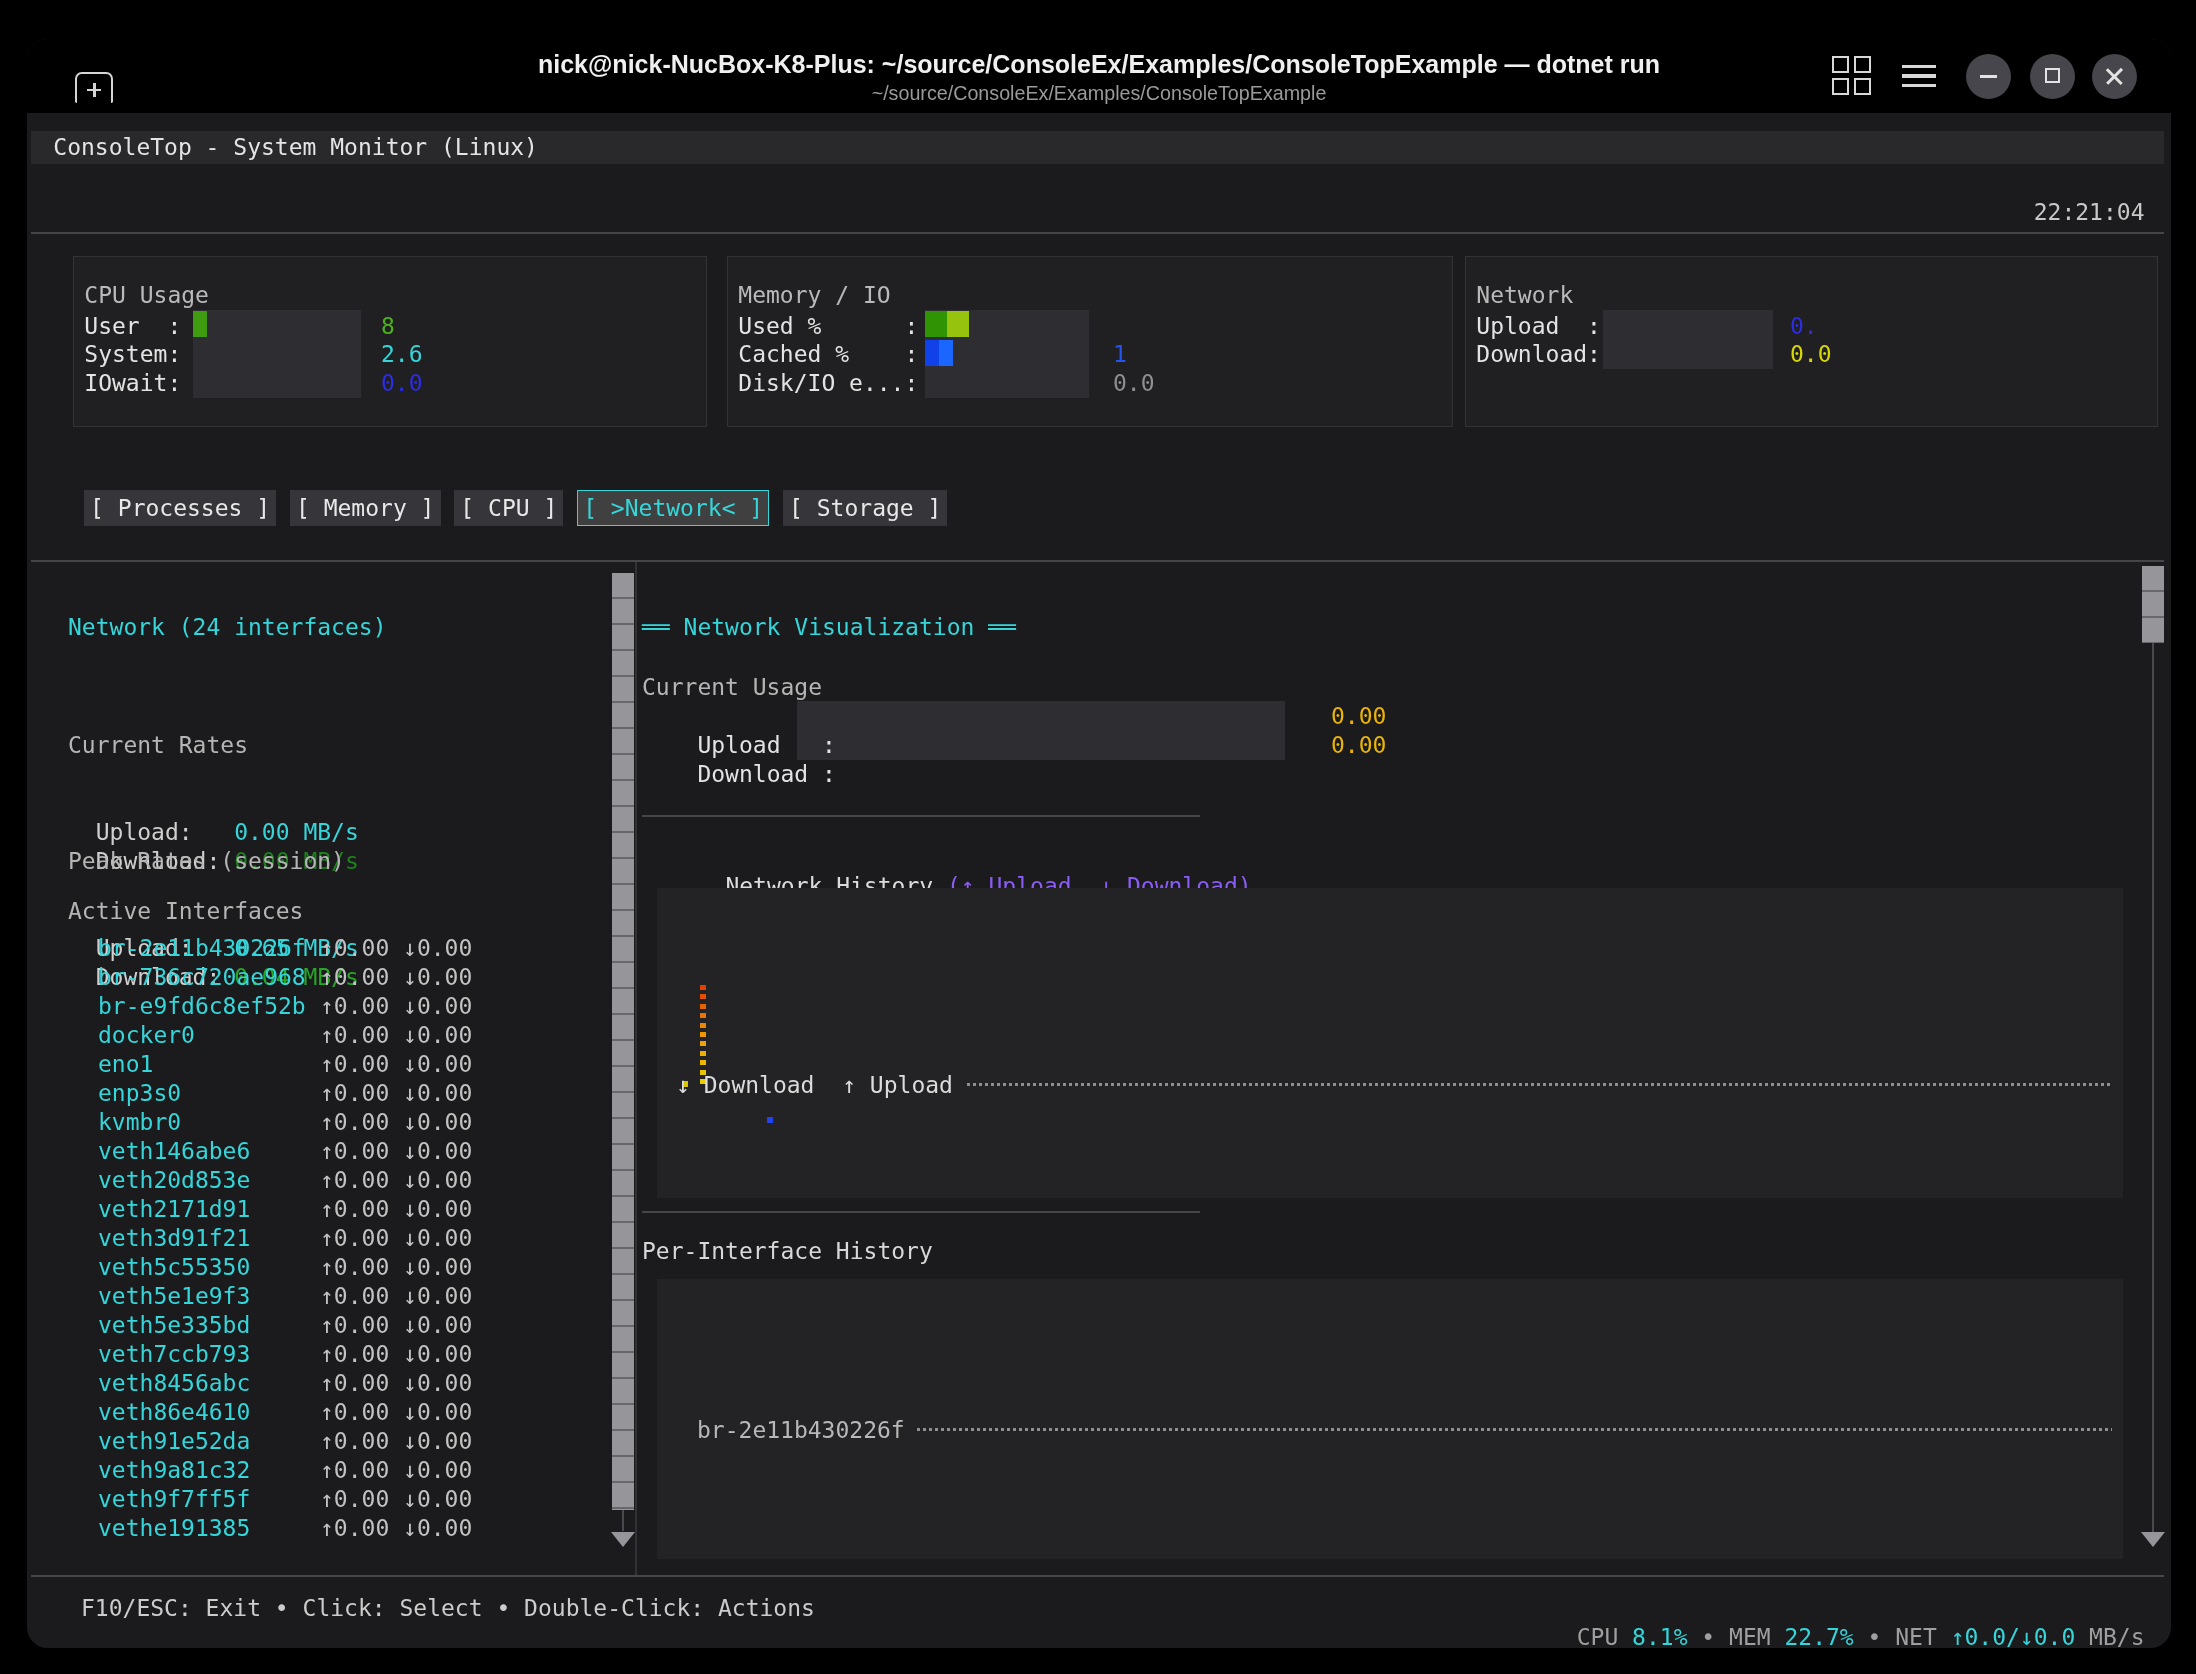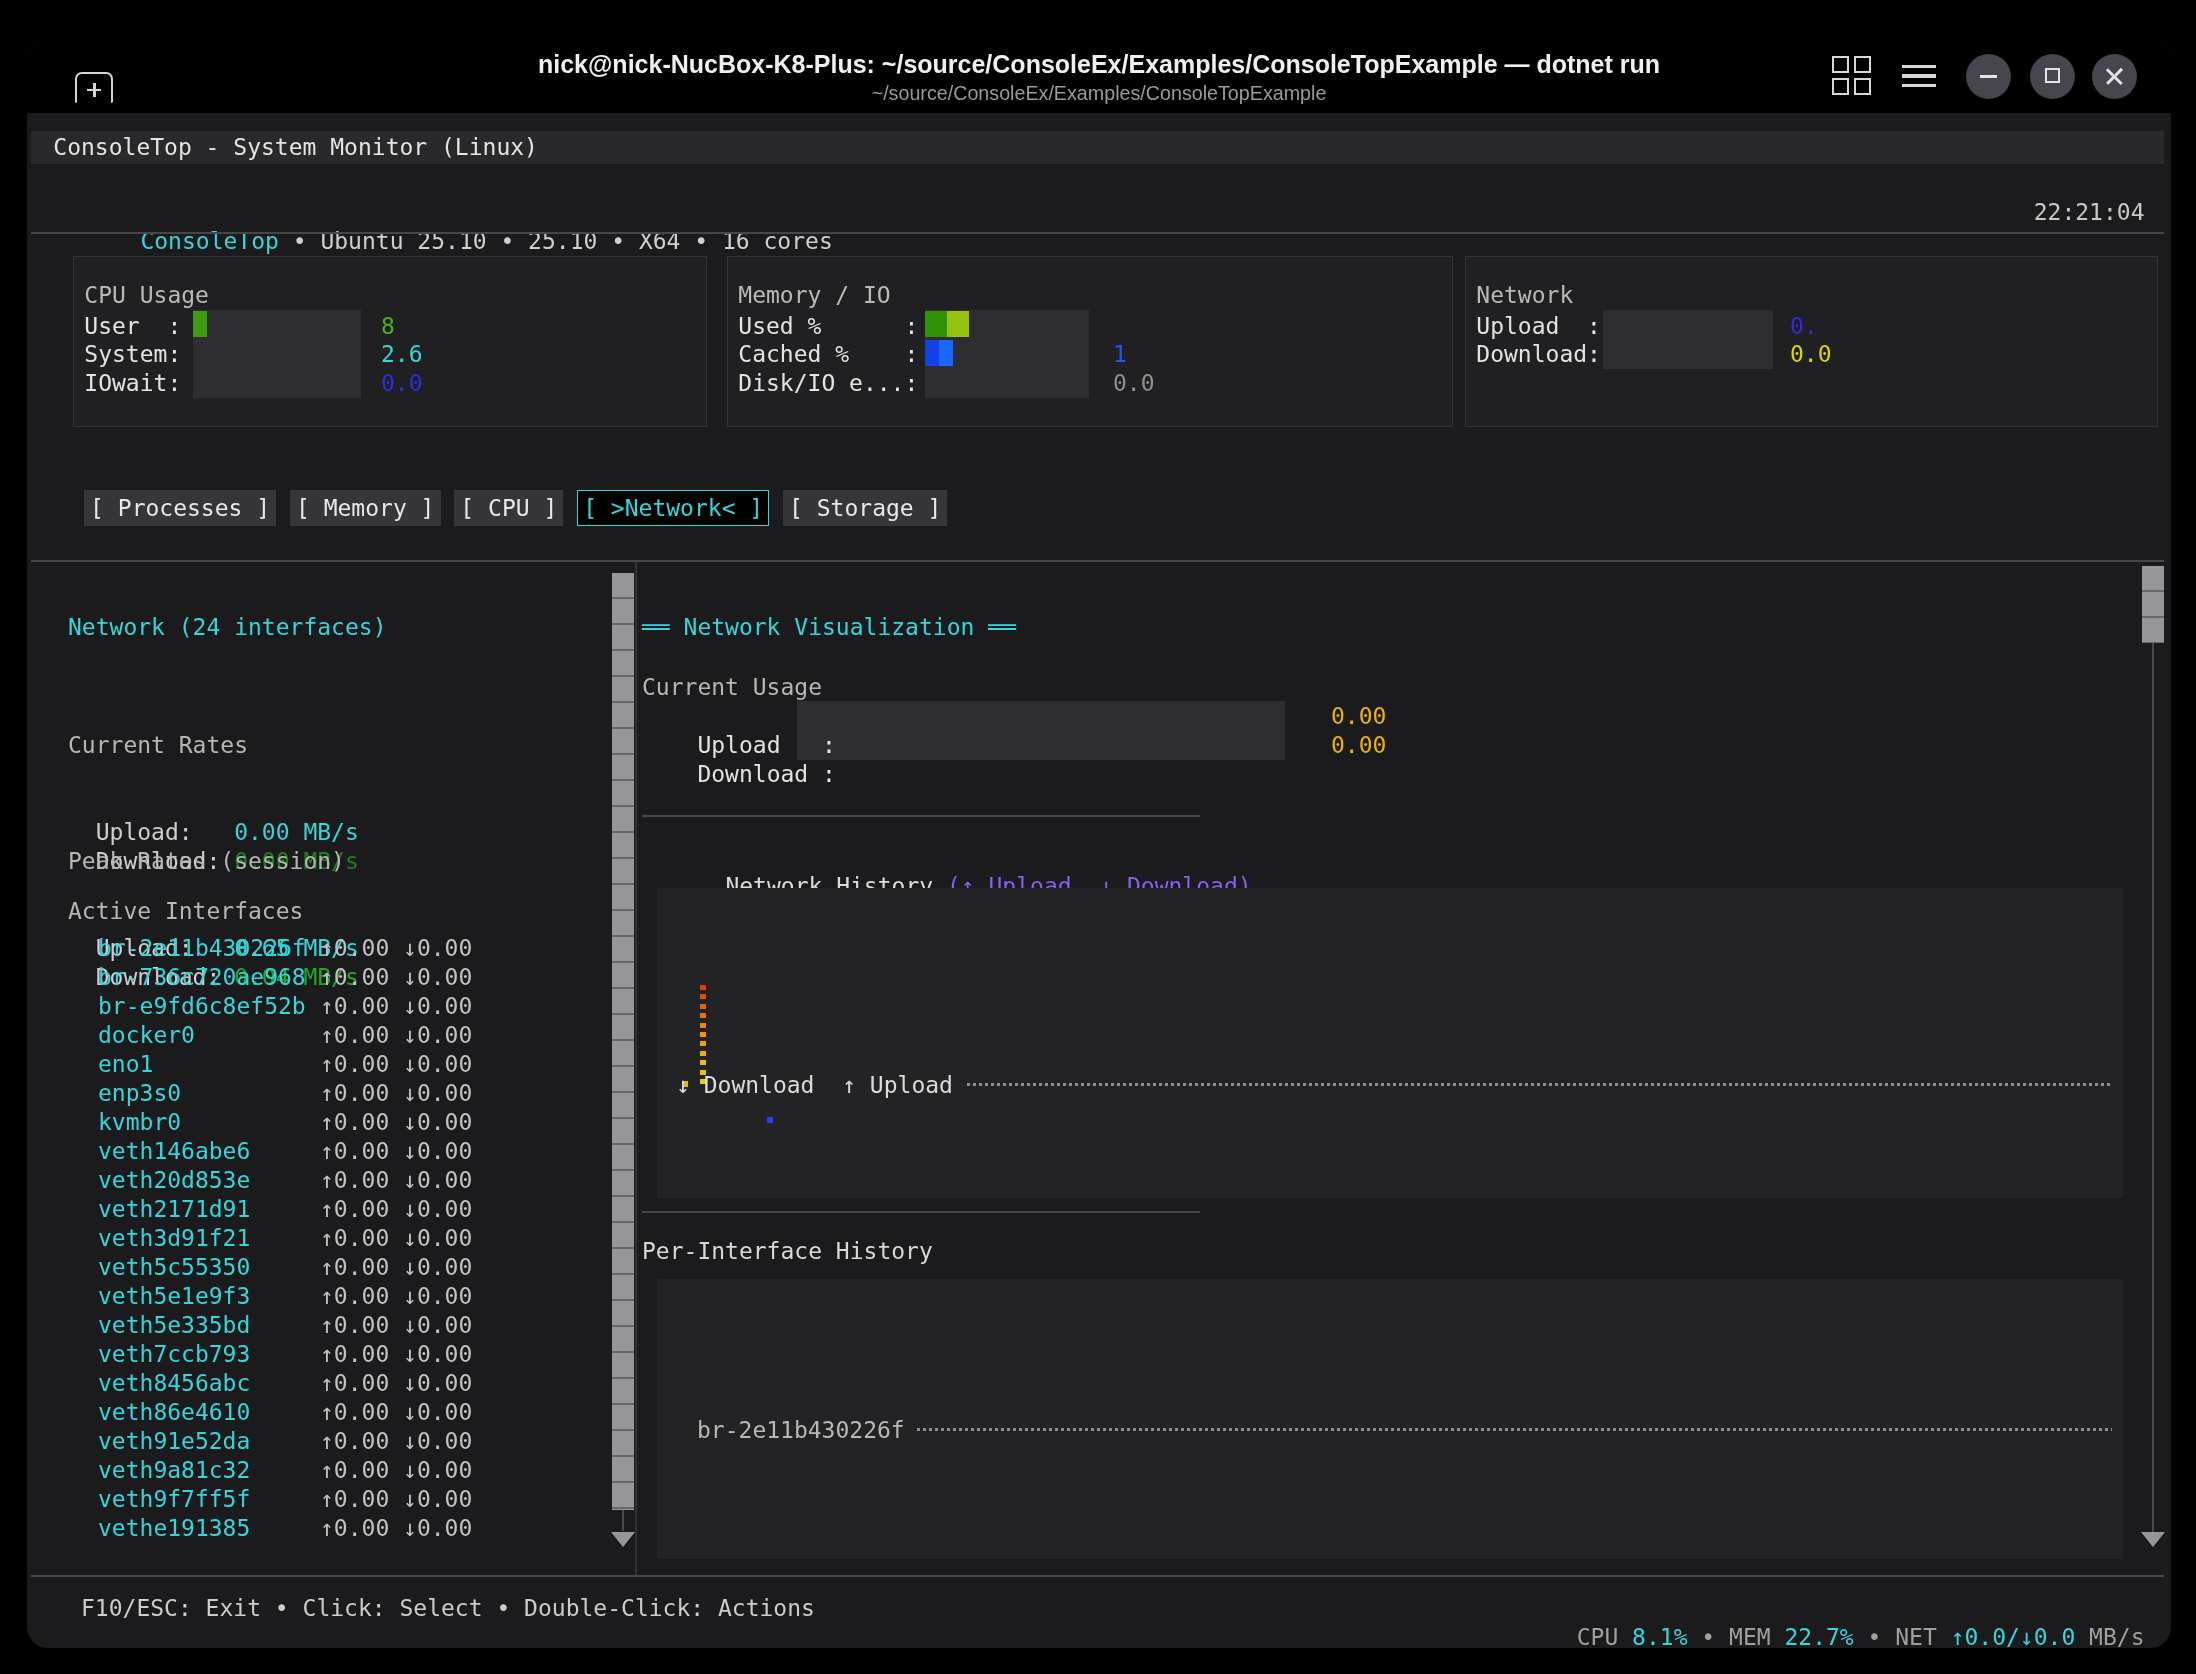--- a/index.html
+++ b/index.html
@@ -47,21 +47,21 @@
   #panel-network{left:1438px;width:693px;--barx:137px;--barw:170px;--valx:324px;}
   .ptitle{position:absolute;left:10.3px;top:24px;color:#b9b9b9;}
   .barbox{position:absolute;left:var(--barx);width:var(--barw);top:53px;height:88px;background:#2e2e32;}
   #panel-network .barbox{height:59px;}
   .prow{position:absolute;left:10.3px;right:0;color:#e3e3e3;}
   .pvalue{position:absolute;left:calc(var(--valx) - 10.3px);top:0;}
   .fill{position:absolute;height:26.5px;}
 
   .tabbar{position:absolute;left:57px;top:451px;display:flex;gap:13.7px;}
   .tab{background:#35353a;color:#e8e8e8;padding:2.6px 5.1px;border:1.7px solid transparent;}
-  .tab.active{color:#35d6da;border-color:#35d6da;background:#000000;}
+  .tab.active{color:#35d6da;border-color:#35d6da;background:#404040;}
 
   #lp-title{left:41px;top:574px;}
   #current-rates{left:41px;top:634px;}
   #peak-rates{left:41px;top:750px;}
   .sect{color:#b5b5b5;}
   .rline .lab{color:#cfcfcf;}
   #active-title{left:41px;top:858px;color:#b5b5b5;}
   #interface-list{left:41px;top:895px;}
   .iface{display:flex;}
   .iname{display:inline-block;margin-left:30px;width:222px;color:#35d6da;}
@@ -141,23 +141,20 @@
     <div class="cbtn" id="btn-close">
         <div class="x1"></div>
         <div class="x2"></div>
       </div>
   </div>
 
   <div class="appbar">
     <span class="mono">ConsoleTop - System Monitor (Linux)</span>
   </div>
 
-  <div class="abs mono" id="infoline">
-    <span class="cyan">ConsoleTop</span><span class="meta"> • Ubuntu 25.10 • 25.10 • X64 • 16 cores</span>
-  </div>
   <div class="abs mono" id="clock">22:21:04</div>
 
   <div class="hr" id="div1"></div>
 
   <div class="panel mono" id="panel-cpu">
     <div class="ptitle">CPU Usage</div>
     <div class="barbox"><div class="fill" style="left: 0px; top: 0.9px; width: 13.7px; background: rgb(63, 156, 16);"></div></div>
   <div class="prow" style="top: 55px;"><span>User  :</span><span class="pvalue" style="color: rgb(76, 177, 28);">8</span></div><div class="prow" style="top: 83px;"><span>System:</span><span class="pvalue" style="color: rgb(53, 214, 218);">2.6</span></div><div class="prow" style="top: 112px;"><span>IOwait:</span><span class="pvalue" style="color: rgb(44, 44, 230);">0.0</span></div></div>
   <div class="panel mono" id="panel-memory">
     <div class="ptitle">Memory / IO</div>

